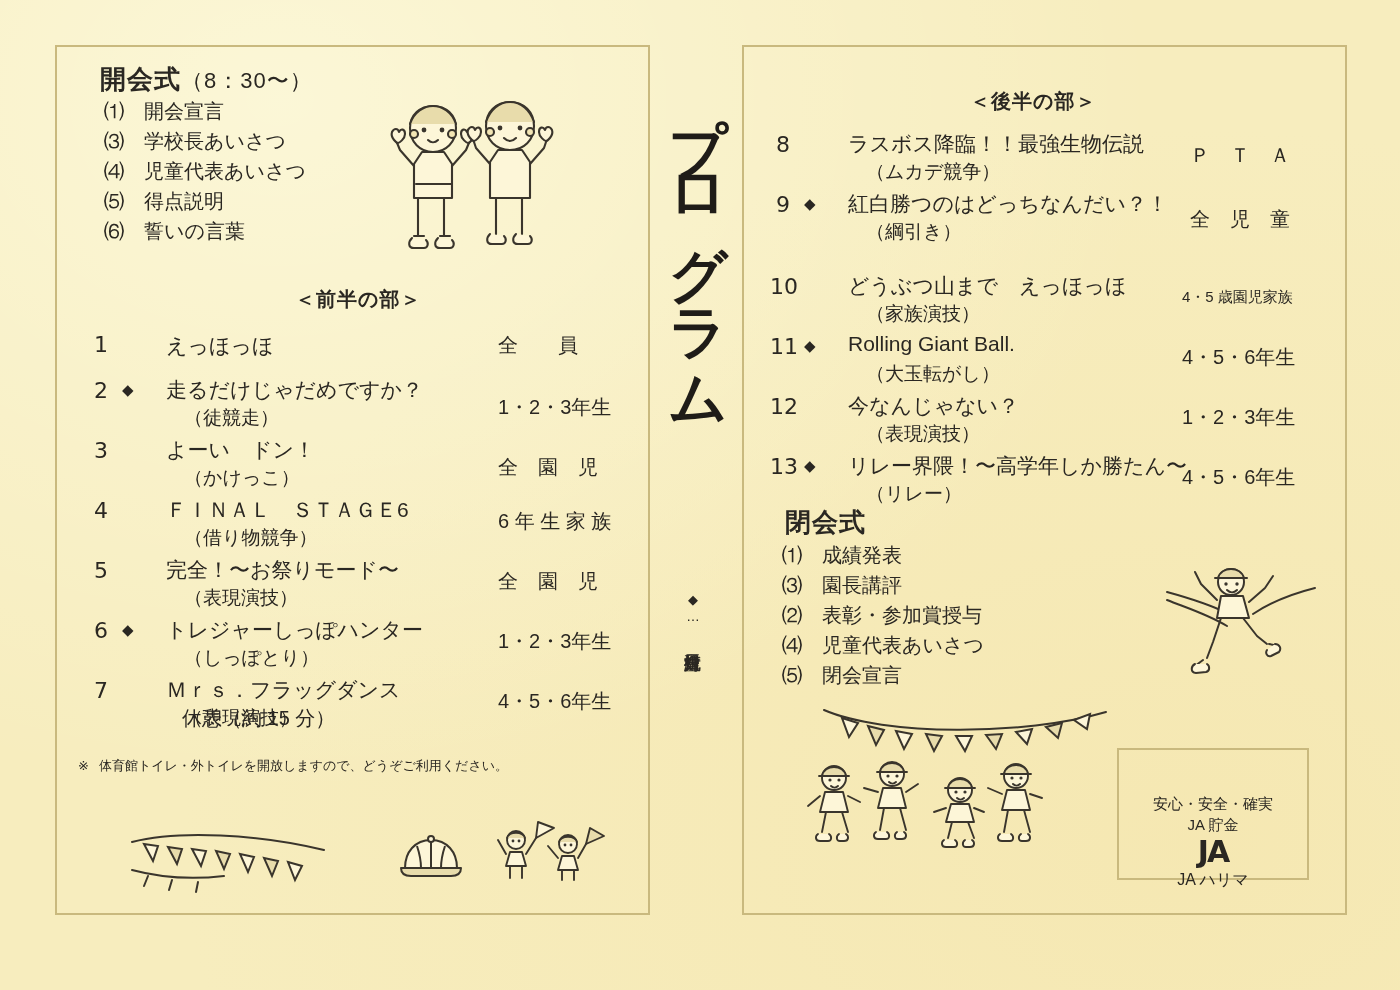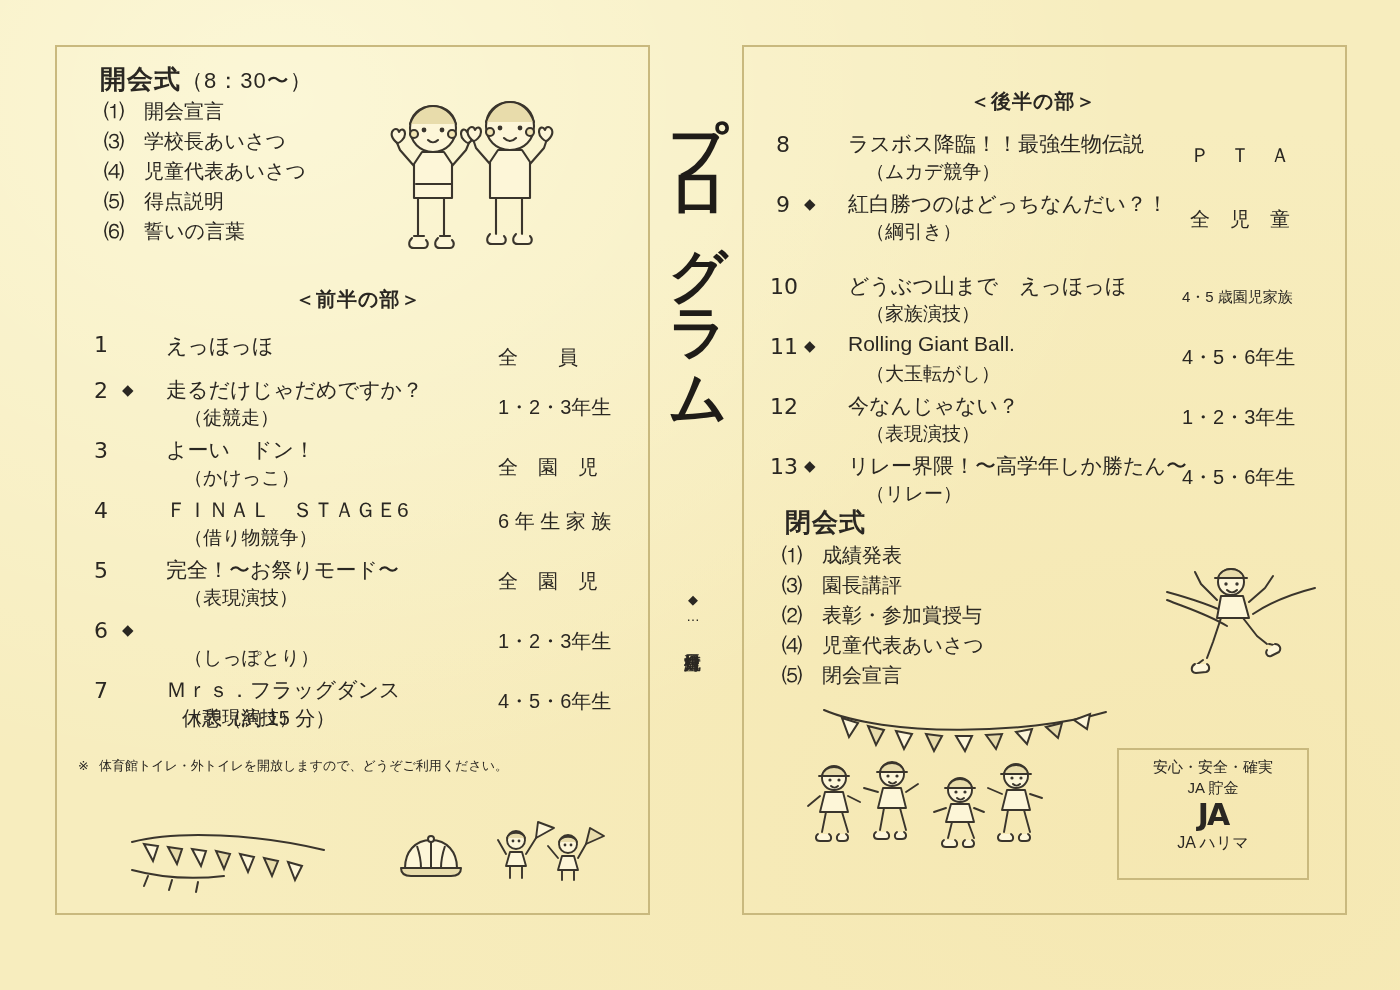--- a/index.html
+++ b/index.html
@@ -192,20 +192,21 @@
     height: 132px;
     border: 2px solid #c9b97e;
     box-sizing: border-box;
   }
   .ja-inner {
     position: absolute;
     inset: 6px;
     text-align: center;
     font-size: 15px;
     line-height: 21px;
+    margin-top: 37px;
   }
   .ja-logo {
     font-size: 30px;
     font-weight: bold;
     letter-spacing: -2px;
     line-height: 30px;
     margin-top: 2px;
     font-family: "DejaVu Sans", sans-serif;
   }
   .ja-name {
@@ -280,21 +281,21 @@
     </svg>
   </div>
 
   <div class="sub-head" style="left:295px; top:286px;">＜前半の部＞</div>
 
   <div class="prog" style="left:88px; top:332px; width:540px;">
     <div class="item" style="height:44px;">
       <span class="no">1</span>
       <span class="dia"></span>
       <span class="title" style="top:0px;">えっほっほ</span>
-      <span class="who" style="left:410px; top:0px;margin-top:12px;">全　　員</span>
+      <span class="who" style="left:410px; top:0px;">全　　員</span>
     </div>
     <div class="item" style="height:58px;">
       <span class="no">2</span>
       <span class="dia">◆</span>
       <span class="title">走るだけじゃだめですか？</span>
       <span class="sub">（徒競走）</span>
       <span class="who" style="left:410px; top:16px;">1・2・3年生</span>
     </div>
     <div class="item" style="height:58px;">
       <span class="no">3</span>
@@ -313,20 +314,21 @@
     <div class="item" style="height:58px;">
       <span class="no">5</span>
       <span class="dia"></span>
       <span class="title">完全！〜お祭りモード〜</span>
       <span class="sub">（表現演技）</span>
       <span class="who" style="left:410px; top:10px;">全　園　児</span>
     </div>
     <div class="item" style="height:58px;">
       <span class="no">6</span>
       <span class="dia">◆</span>
+      <span class="title">トレジャーしっぽハンター</span>
       <span class="sub">（しっぽとり）</span>
       <span class="who" style="left:410px; top:10px;">1・2・3年生</span>
     </div>
     <div class="item" style="height:58px;">
       <span class="no">7</span>
       <span class="dia"></span>
       <span class="title">Ｍｒｓ．フラッグダンス</span>
       <span class="sub">（表現演技）</span>
       <span class="who" style="left:410px; top:10px;">4・5・6年生</span>
     </div>

